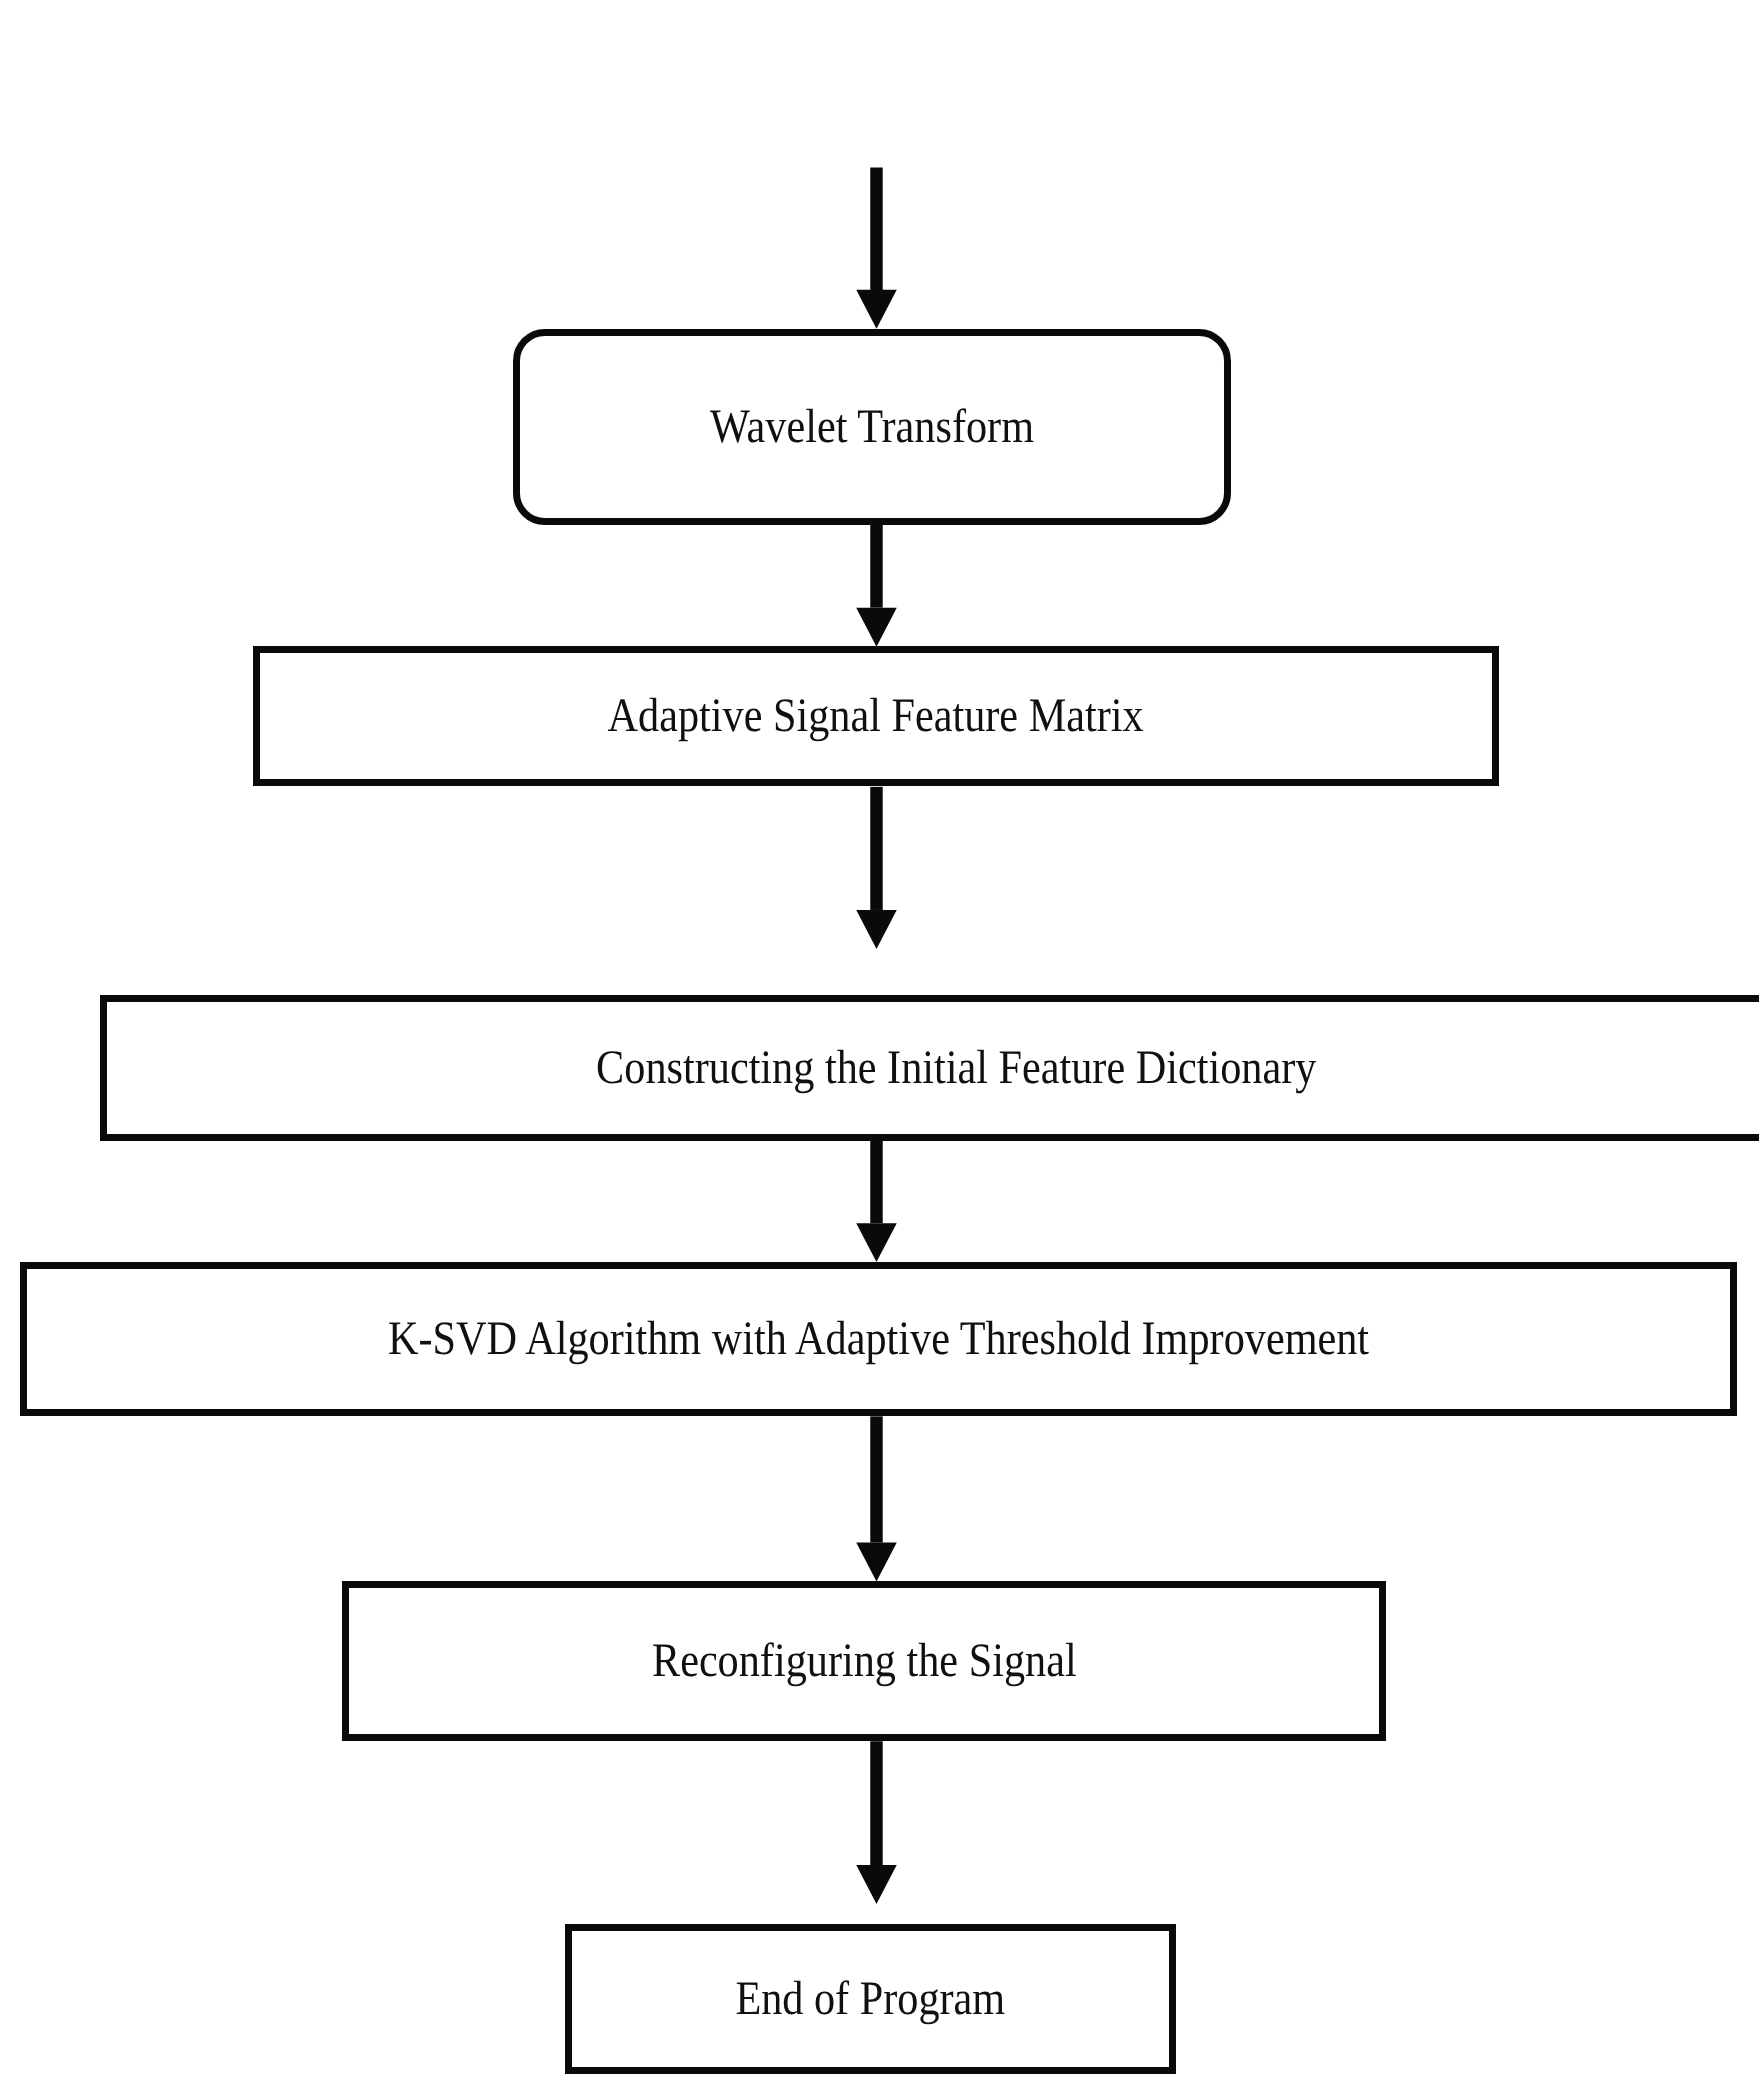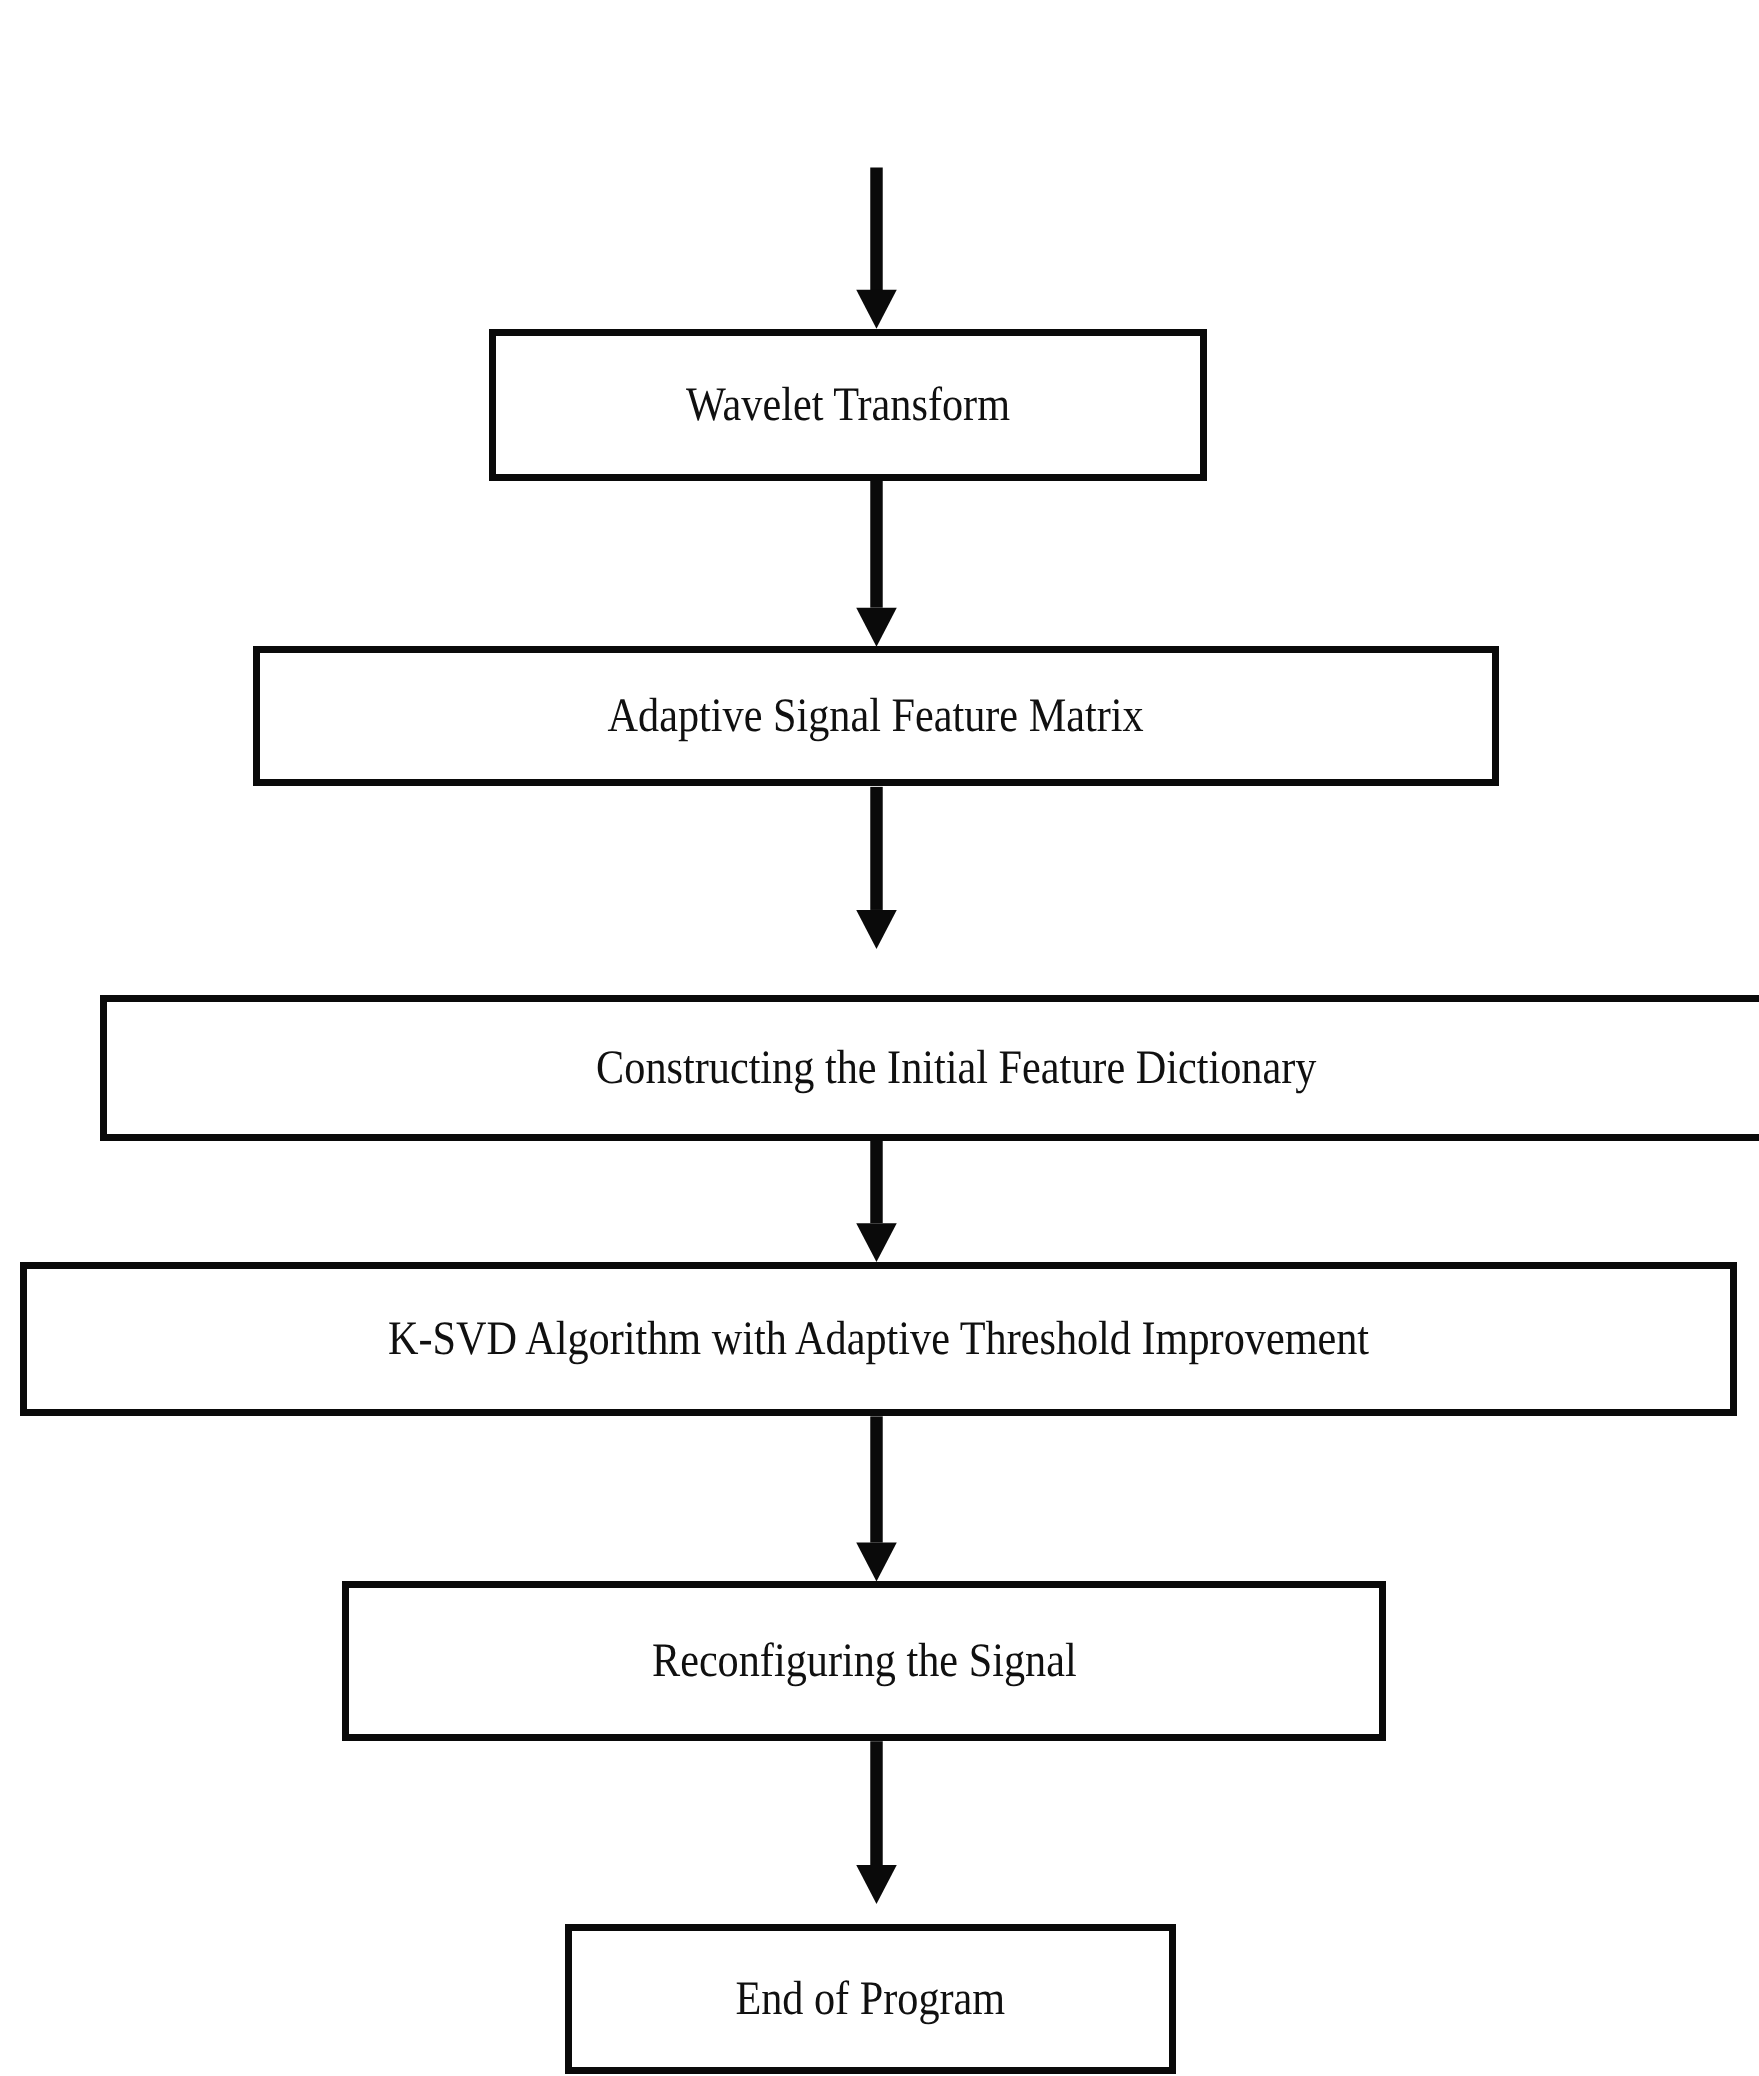--- a/index.html
+++ b/index.html
@@ -30,21 +30,21 @@
     font-size: 48px;
     line-height: 1.05;
     letter-spacing: 0px;
     white-space: nowrap;
     transform: scaleX(0.88);
     transform-origin: center center;
     text-rendering: geometricPrecision;
   }
   
   #node-0 { left: 594px;  top: 21px;   width: 566px;  height: 146px; }
-  #node-1 { left: 489px;  top: 329px;  width: 718px;  height: 152px; }
+  #node-1 { left: 513px;  top: 329px;  width: 718px;  height: 196px; border-radius: 32px; }
   #node-2 { left: 253px;  top: 646px;  width: 1246px; height: 140px; }
   #node-3 { left: 100px;  top: 995px; width: 1712px; height: 146px; }
   #node-4 { left: 19.5px;   top: 1262px; width: 1717px; height: 154px; text-align: center; }
   #node-5 { left: 342px;  top: 1581px; width: 1044px; height: 160px; }
   #node-6 { left: 565px;  top: 1904px; width: 611px;  height: 150px; margin-top: 20px; }
 
   .connector {
     position: absolute;
     left: 0;
     top: 0;

